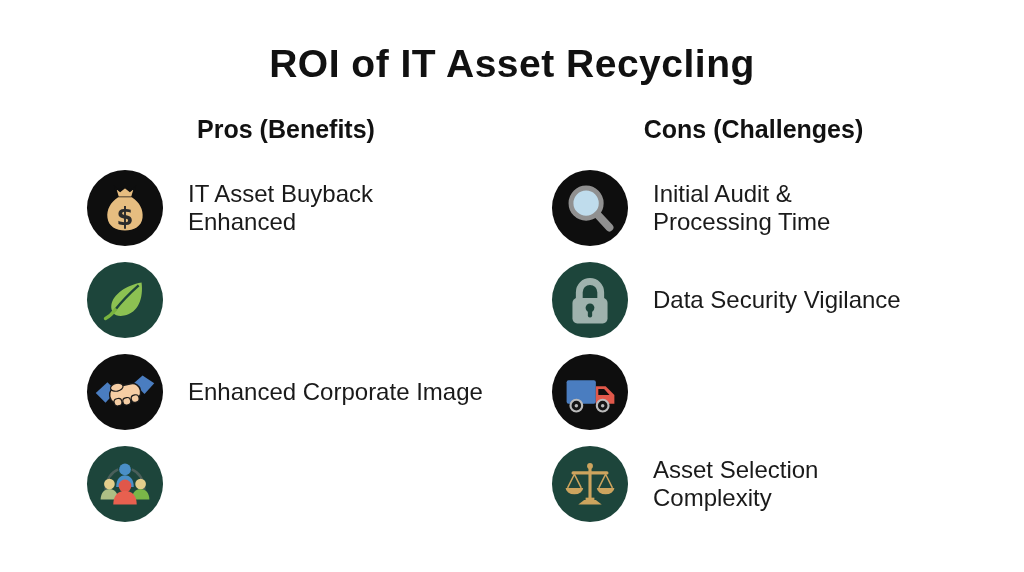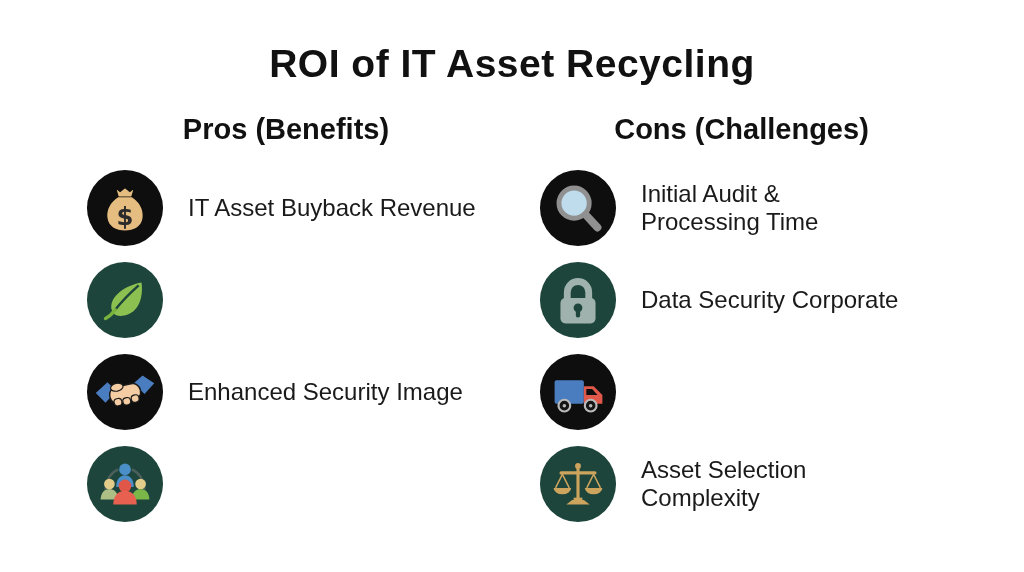--- a/index.html
+++ b/index.html
@@ -6,23 +6,23 @@
   .canvas{
     position:relative;width:1024px;height:572px;background:#ffffff;
     font-family:"Liberation Sans",sans-serif;color:#161616;overflow:hidden;
   }
   .title{
     position:absolute;top:42px;left:0;width:1024px;text-align:center;
     font-size:39px;font-weight:700;letter-spacing:0.5px;color:#111;
   }
   .col{position:absolute;top:113px;}
   .col-left{left:86px;width:400px;}
-  .col-right{left:539px;width:405px;}
+  .col-right{left:551px;width:405px;}
   .col-header{
-    font-size:29px;font-weight:700;text-align:center;color:#111;
+    font-size:25px;font-weight:700;text-align:center;color:#111;
     margin:0 0 24px 0;line-height:32px;
   }
   .row{display:flex;align-items:center;gap:24px;margin-bottom:14px;height:78px;}
   .icon-wrap{width:78px;height:78px;flex:0 0 78px;display:block;}
   .icon-wrap svg{display:block;width:78px;height:78px;}
   .label{
     font-size:24px;line-height:28px;white-space:pre-line;color:#1a1a1a;
   }
 </style>
 </head>
@@ -37,21 +37,21 @@
 
     <div class="row">
       <span class="icon-wrap">
         <svg viewBox="0 0 80 80">
           <circle cx="40" cy="40" r="39" fill="#0e0e0e"></circle>
           <polygon points="30,19 35,23 40,19 45,23 50,19 47,29 33,29" fill="#e6bd80" stroke="#0e0e0e" stroke-width="1.5"></polygon>
           <path d="M33,29 h14 c8,5 12,13 11,21 c-1,9 -9,13 -18,13 c-9,0 -17,-4 -18,-13 c-1,-8 3,-16 11,-21 z" fill="#e6bd80"></path>
           <text x="40" y="57" font-size="25" font-weight="bold" fill="#2b2b2b" text-anchor="middle" font-family="DejaVu Sans, sans-serif">$</text>
         </svg>
       </span>
-      <span class="label">IT Asset Buyback Revenue</span>
+      <span class="label">IT Asset Buyback Enhanced</span>
     </div>
 
     <div class="row">
       <span class="icon-wrap">
         <svg viewBox="0 0 80 80">
           <circle cx="40" cy="40" r="39" fill="#1d453b"></circle>
           <path d="M57,22 C59,38 54,53 39,56 C30,58 25,52 26,45 C28,34 41,25 57,22 Z" fill="#8cc152"></path>
           <path d="M54,25 C45,33 37,41 30,50" stroke="#1d453b" stroke-width="2.5" fill="none"></path>
           <path d="M30,50 C27,54 24,57 20,59" stroke="#79b33e" stroke-width="3.5" fill="none" stroke-linecap="round"></path>
         </svg>
@@ -66,21 +66,21 @@
           <polygon points="70,31 58,23 49,31 60,42" fill="#4a7dc0"></polygon>
           <g transform="rotate(-12 40 41)">
             <rect x="24" y="33" width="32" height="17" rx="8" fill="#f5cda4" stroke="#1a1a1a" stroke-width="1.5"></rect>
             <rect x="27" y="45" width="8" height="7.5" rx="3.5" fill="#f5cda4" stroke="#1a1a1a" stroke-width="1.2"></rect>
             <rect x="36" y="46" width="8" height="7.5" rx="3.5" fill="#f5cda4" stroke="#1a1a1a" stroke-width="1.2"></rect>
             <rect x="45" y="45" width="8" height="7.5" rx="3.5" fill="#f5cda4" stroke="#1a1a1a" stroke-width="1.2"></rect>
             <ellipse cx="33" cy="33.5" rx="6.5" ry="4" fill="#f5cda4" stroke="#1a1a1a" stroke-width="1.2"></ellipse>
           </g>
         </svg>
       </span>
-      <span class="label">Enhanced Security Image</span>
+      <span class="label">Enhanced Corporate Image</span>
     </div>
 
     <div class="row">
       <span class="icon-wrap">
         <svg viewBox="0 0 80 80">
           <circle cx="40" cy="40" r="39" fill="#1d453b"></circle>
           <path d="M20,46 C21,35 26,28 33,25" stroke="#4a5f5a" stroke-width="2.5" fill="none"></path>
           <path d="M60,46 C59,35 54,28 47,25" stroke="#4a5f5a" stroke-width="2.5" fill="none"></path>
           <circle cx="40" cy="25" r="6" fill="#4a8fc7"></circle>
           <path d="M31,43 c0,-8 4,-12 9,-12 c5,0 9,4 9,12 z" fill="#4a8fc7"></path>
@@ -113,21 +113,21 @@
     <div class="row">
       <span class="icon-wrap">
         <svg viewBox="0 0 80 80">
           <circle cx="40" cy="40" r="39" fill="#1d453b"></circle>
           <path d="M29,40 v-8 a11,11 0 0 1 22,0 v8" fill="none" stroke="#9fb2ad" stroke-width="7"></path>
           <rect x="22" y="38" width="36" height="26" rx="5" fill="#9fb2ad"></rect>
           <circle cx="40" cy="48" r="4.5" fill="#1d453b"></circle>
           <rect x="37.8" y="49" width="4.4" height="9" rx="2" fill="#1d453b"></rect>
         </svg>
       </span>
-      <span class="label">Data Security Corporate</span>
+      <span class="label">Data Security Vigilance</span>
     </div>
 
     <div class="row">
       <span class="icon-wrap">
         <svg viewBox="0 0 80 80">
           <circle cx="40" cy="40" r="39" fill="#0e0e0e"></circle>
           <rect x="16" y="28" width="30" height="24" rx="2" fill="#4a7dc0"></rect>
           <path d="M46,34 h10 l9,9 v9 h-19 z" fill="#e0584a"></path>
           <path d="M48.5,37 h6 l5.5,6 h-11.5 z" fill="#0e0e0e"></path>
           <circle cx="26" cy="54" r="6" fill="#151515" stroke="#bbbbbb" stroke-width="2.2"></circle>

